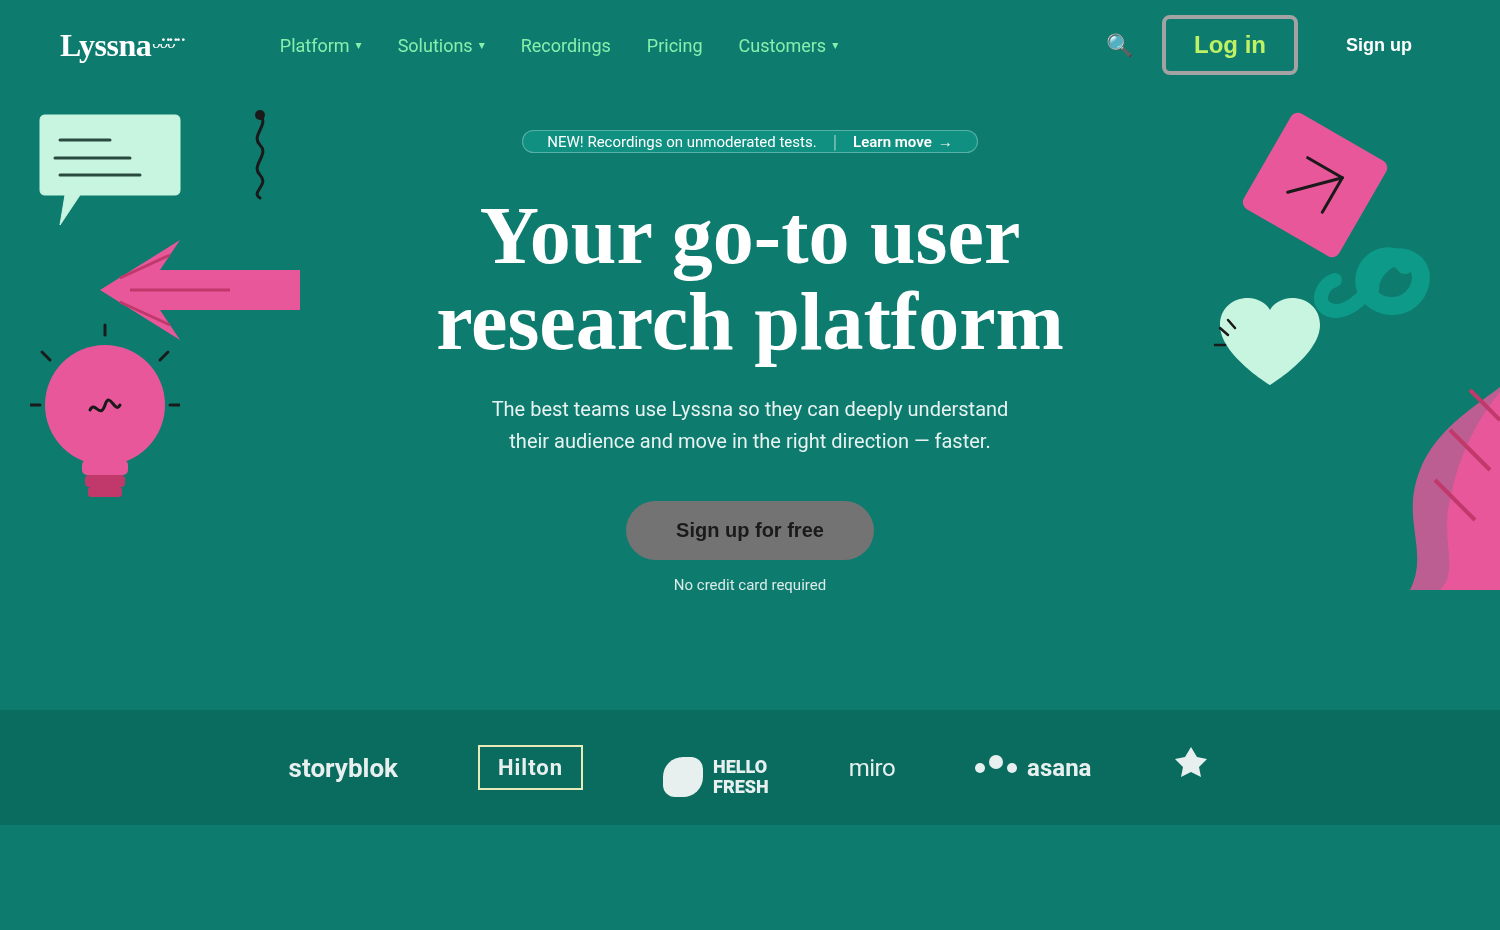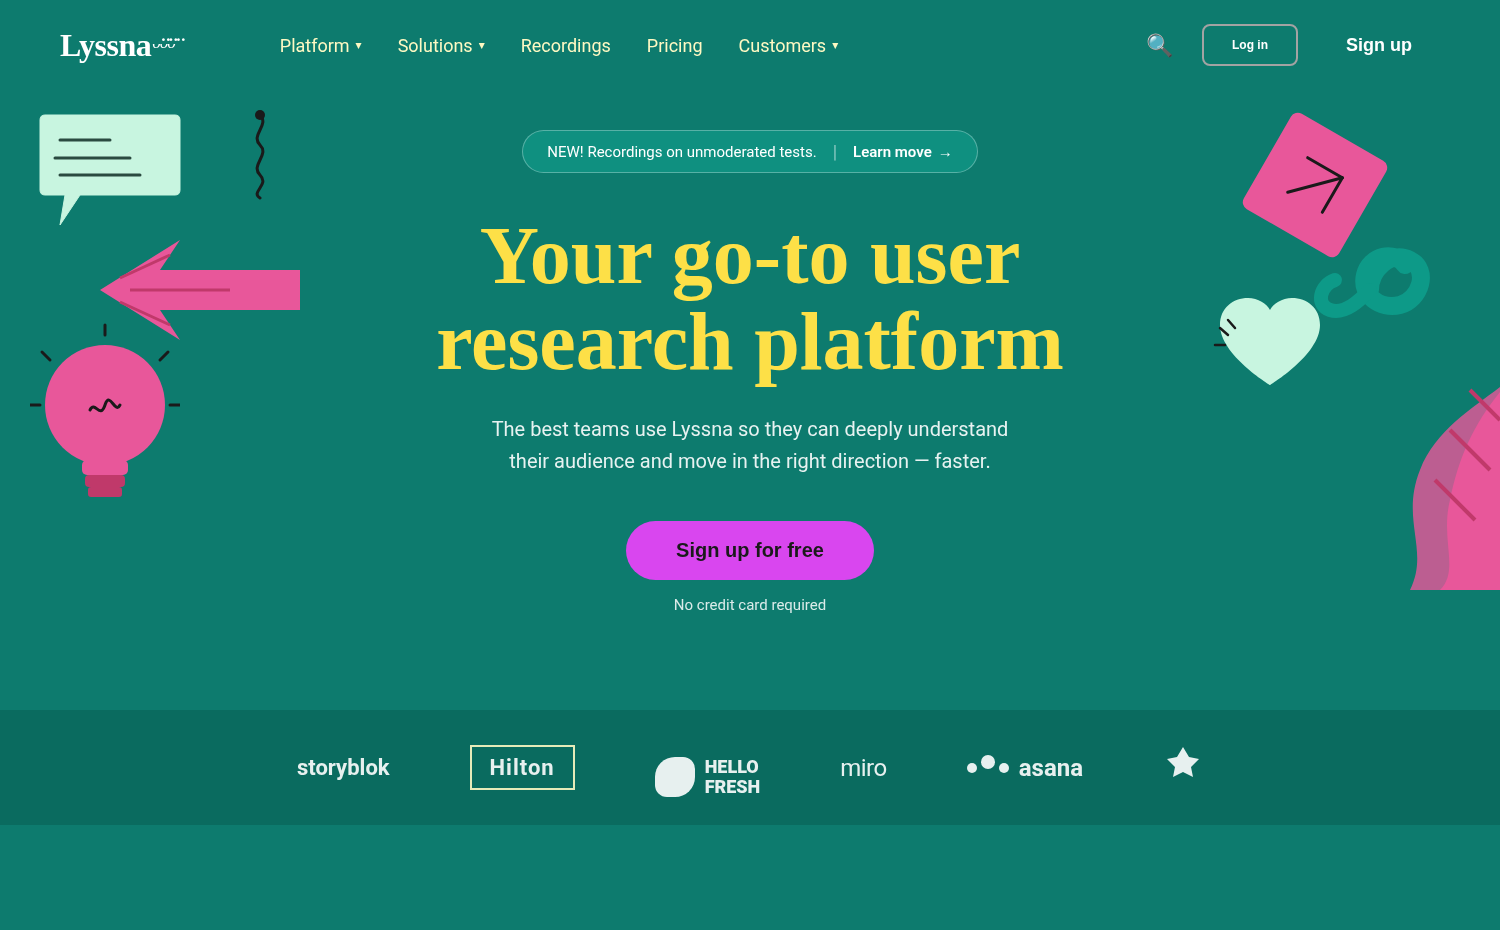--- a/index.html
+++ b/index.html
@@ -46,21 +46,21 @@
       gap: 8px;
       flex: 1;
     }
 
     .nav-item {
       display: flex;
       align-items: center;
       gap: 4px;
       padding: 8px 14px;
       font-size: 18px;
-      color: #fef9c3;
+      color: #86efac;
       cursor: pointer;
       border-radius: 6px;
       white-space: nowrap;
     }
 
     .chevron {
       font-size: 12px;
       margin-left: 2px;
     }
 
@@ -71,24 +71,24 @@
     }
 
     .search-icon {
       font-size: 22px;
       cursor: pointer;
       padding: 8px;
     }
 
     .btn-login {
       padding: 12px 28px;
-      border: 2px solid #a3a3a3;
+      border: 4px solid #a3a3a3;
       background: transparent;
-      color: #ffffff;
-      font-size: 12px;
+      color: #bef264;
+      font-size: 24px;
       font-weight: 600;
       border-radius: 8px;
       cursor: pointer;
     }
 
     .btn-signup-nav {
       padding: 12px 28px;
       border: none;
       background: transparent;
       color: white;
@@ -110,21 +110,21 @@
     }
 
     
     .announcement {
       display: flex;
       align-items: center;
       gap: 16px;
       background-color: #0f9080;
       border: 1.5px solid rgba(255,255,255,0.3);
       border-radius: 50px;
-      padding: 10px 24px;
+      padding: 0 24px;
       font-size: 15px;
       color: white;
       margin-bottom: 40px;
       z-index: 5;
     }
 
     .announcement .separator {
       color: rgba(255,255,255,0.5);
       font-size: 18px;
     }
@@ -135,38 +135,38 @@
       gap: 6px;
       font-weight: 600;
       color: white;
     }
 
     
     .hero-title {
       font-size: 82px;
       font-weight: 800;
       line-height: 1.05;
-      color: #fde047;
+      color: #ffffff;
       max-width: 700px;
       margin-bottom: 28px;
       font-family: Georgia, 'Times New Roman', serif;
       z-index: 5;
     }
 
     .hero-subtitle {
       font-size: 20px;
       color: rgba(255,255,255,0.9);
       max-width: 520px;
       line-height: 1.6;
       margin-bottom: 44px;
       z-index: 5;
     }
 
     .btn-signup-hero {
-      background: #d946ef;
+      background: #737373;
       color: #1a1a1a;
       border: none;
       border-radius: 50px;
       padding: 18px 50px;
       font-size: 20px;
       font-weight: 600;
       cursor: pointer;
       margin-bottom: 16px;
       z-index: 5;
       text-align: center;
@@ -318,21 +318,21 @@
       background: white;
       border-radius: 50%;
     }
 
     .asana-dot.large {
       width: 14px;
       height: 14px;
     }
 
     .logo-item.storyblok {
-      font-size: 22px;
+      font-size: 26px;
     }
 
     .logo-item.airbnb {
       font-size: 22px;
     }
   </style>
 </head>
 <body>
 
 <nav>

